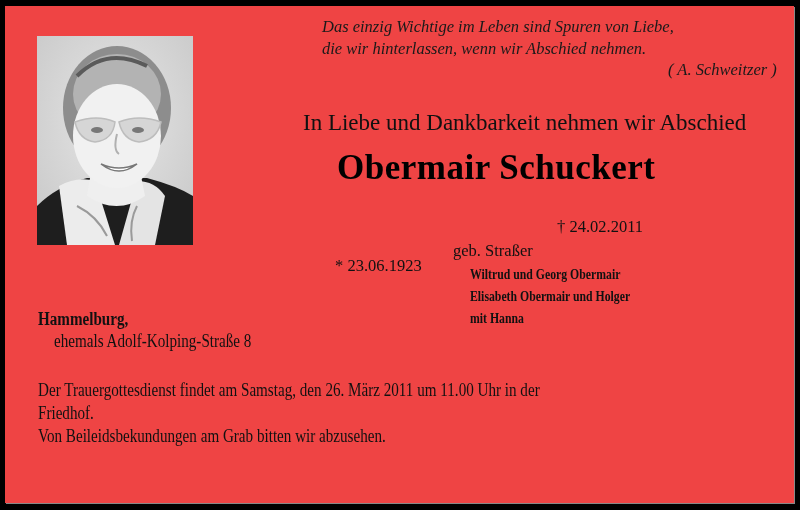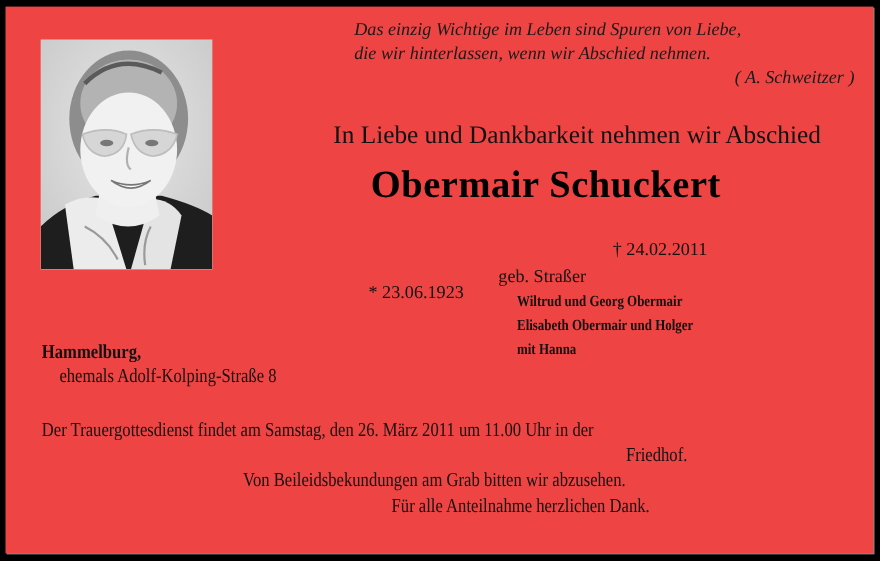--- a/index.html
+++ b/index.html
@@ -15,21 +15,21 @@
   .name { left:332px; top:142px; font-size:35px; font-weight:bold; letter-spacing:0.5px; color:#000; }
   .born-name { left:448px; top:191px; font-size:16.5px;margin-top:44px; }
   .birth { left:330px; top:211px; font-size:16.5px;margin-top:39px; }
   .death { left:552px; top:211px; font-size:16.5px; }
   .condensed { display:inline-block; transform:scaleX(0.84); transform-origin:left top; }
   .place { left:33px; top:302px; font-size:18px; font-weight:bold; line-height:22px; }
   .address { left:33px; top:324px; font-size:18px; line-height:22px;margin-left:16px; }
   .family { left:465px; top:258px; font-size:14px; font-weight:bold; line-height:22px; }
   .family div { height:22px; }
   .service { left:33px; top:373px; font-size:18px; line-height:23px; }
-  .service div { height:23px;text-align:right; }
+  .service div { height:23px; }
 </style>
 </head>
 <body>
 
 <div class="sheet">
 
   <div class="abs quote">
     <div>Das einzig Wichtige im Leben sind Spuren von Liebe,</div>
     <div>die wir hinterlassen, wenn wir Abschied nehmen.</div>
   </div>
@@ -87,16 +87,15 @@
   <div class="abs family">
     <div><span class="condensed">Wiltrud und Georg Obermair</span></div>
     <div><span class="condensed">Elisabeth Obermair und Holger</span></div>
     <div><span class="condensed">mit Hanna</span></div>
   </div>
 
   <div class="abs service">
     <div><span class="condensed">Der Trauergottesdienst findet am Samstag, den 26. März 2011 um 11.00 Uhr in der</span></div>
     <div><span class="condensed">Friedhof.</span></div>
     <div><span class="condensed">Von Beileidsbekundungen am Grab bitten wir abzusehen.</span></div>
-    <div><span class="condensed">Für alle Anteilnahme herzlichen Dank.</span></div>
   </div>
 
 </div>
 
 </body></html>

